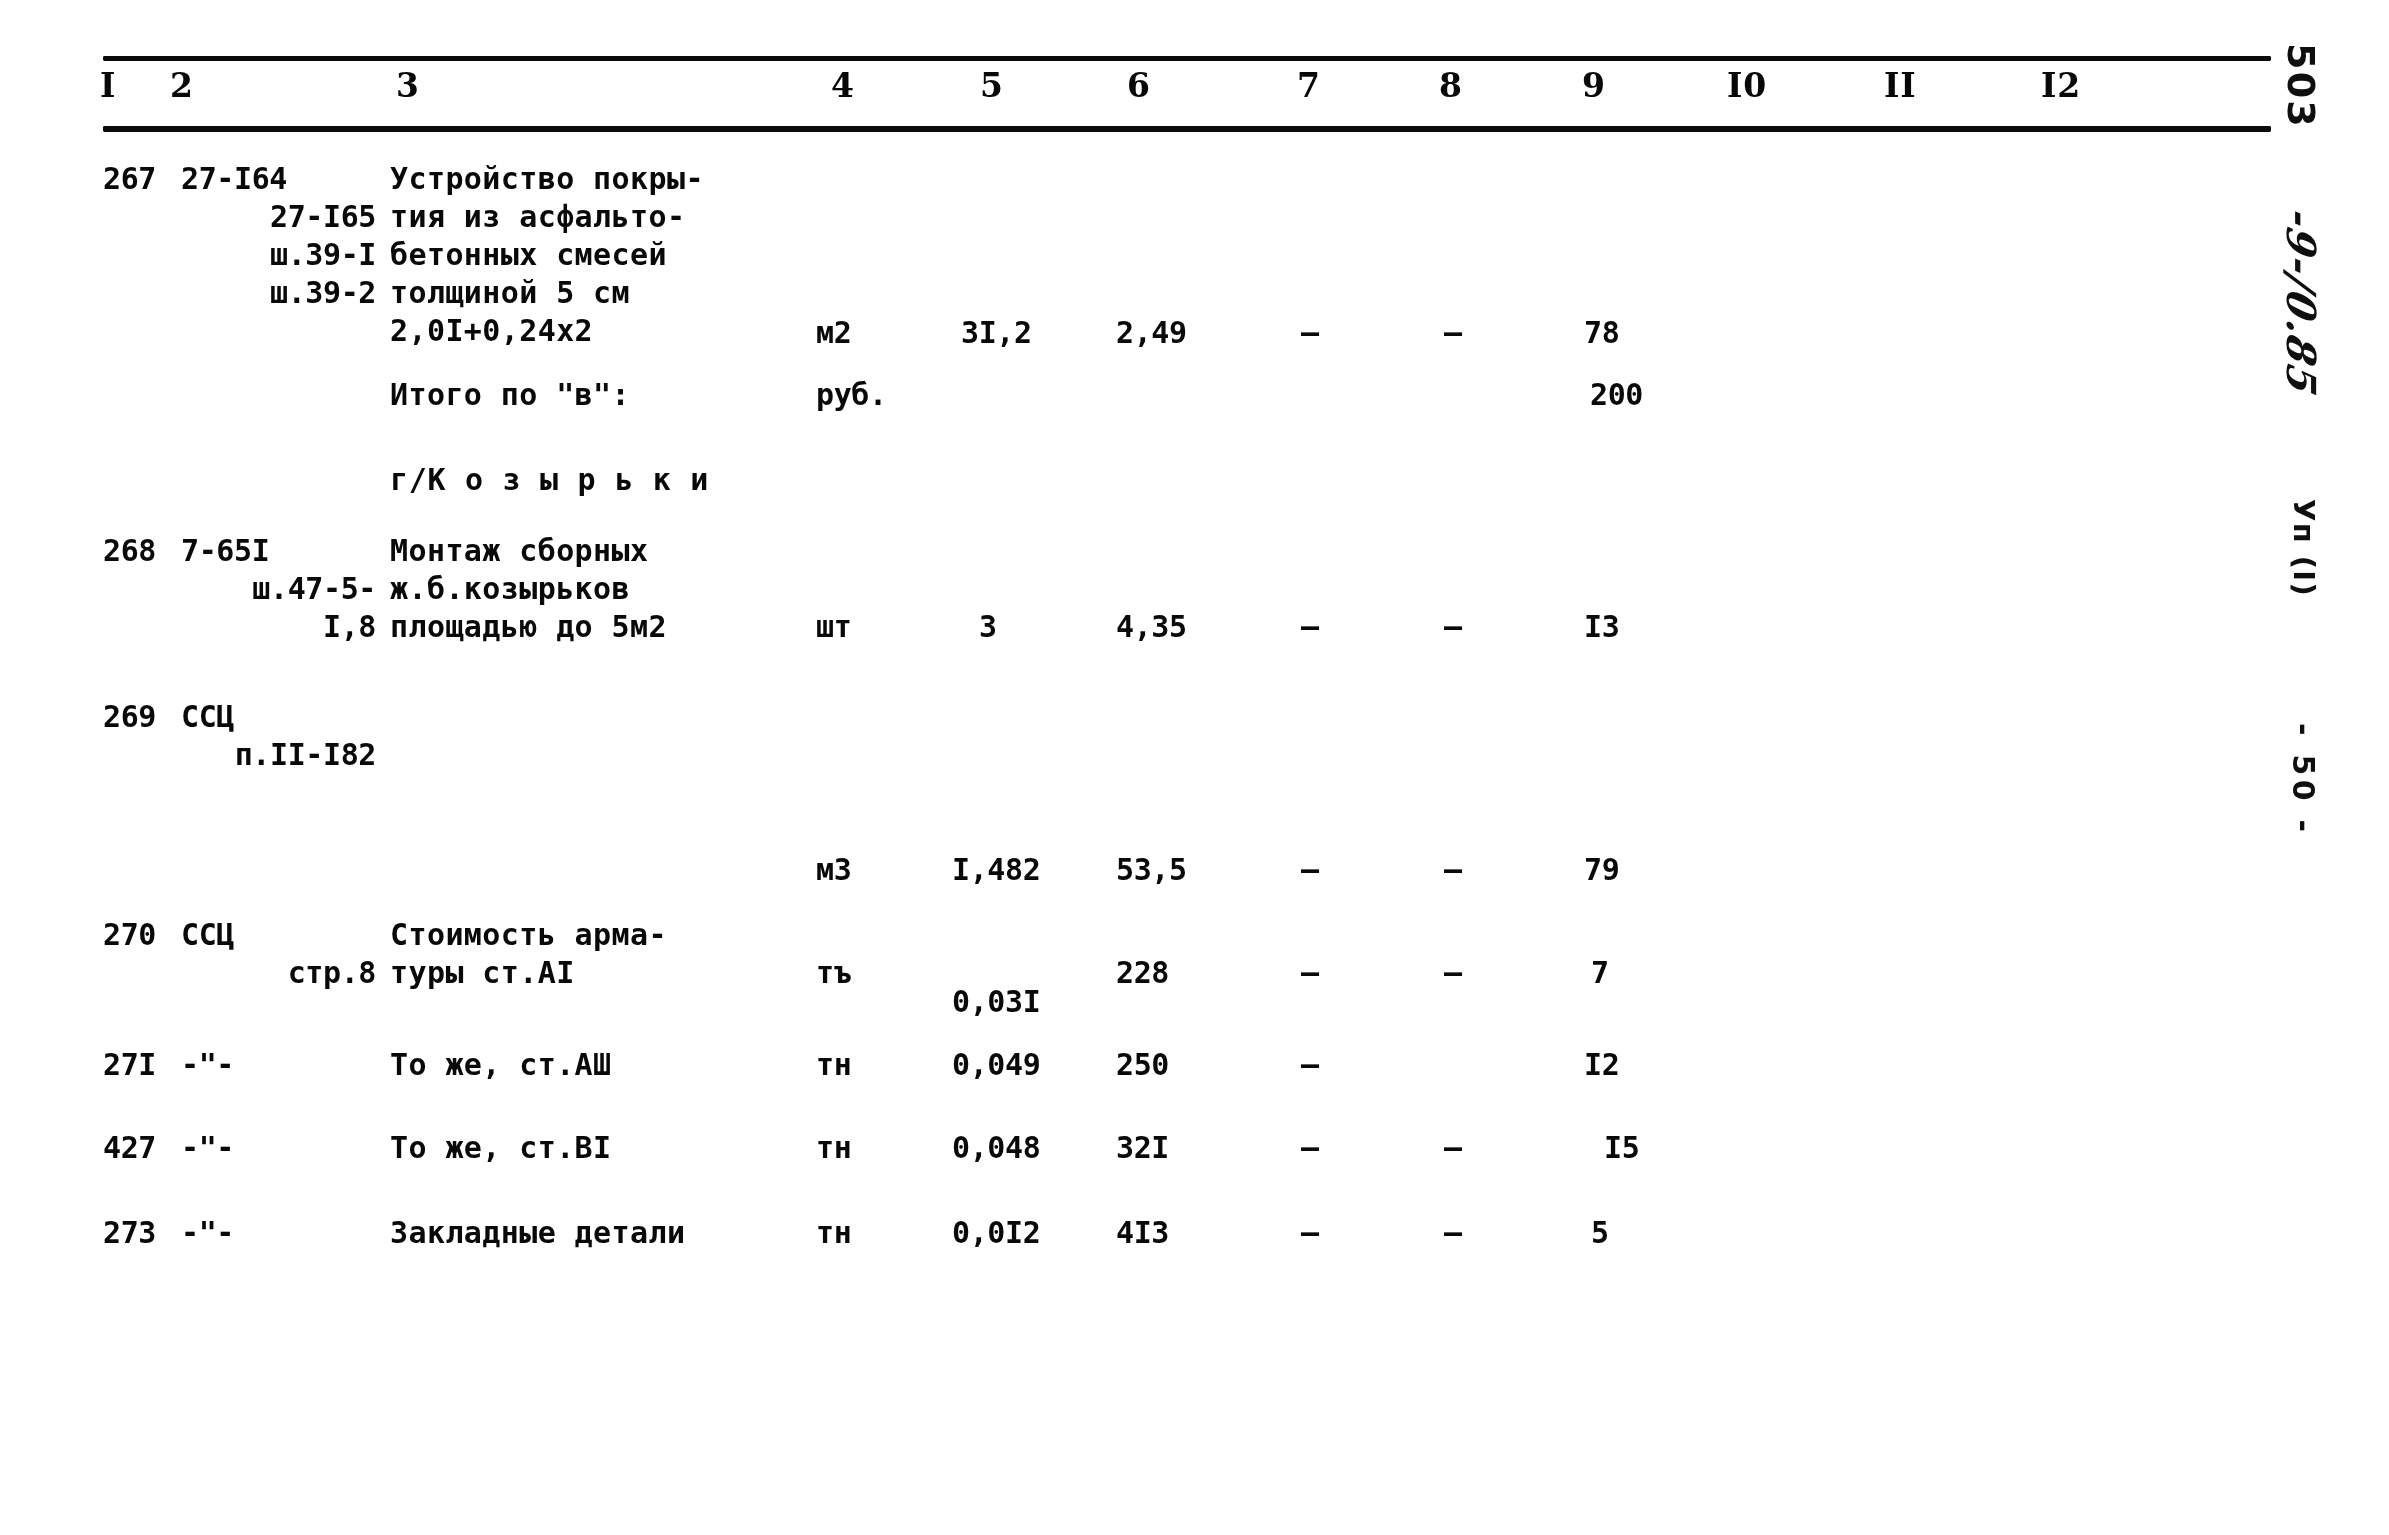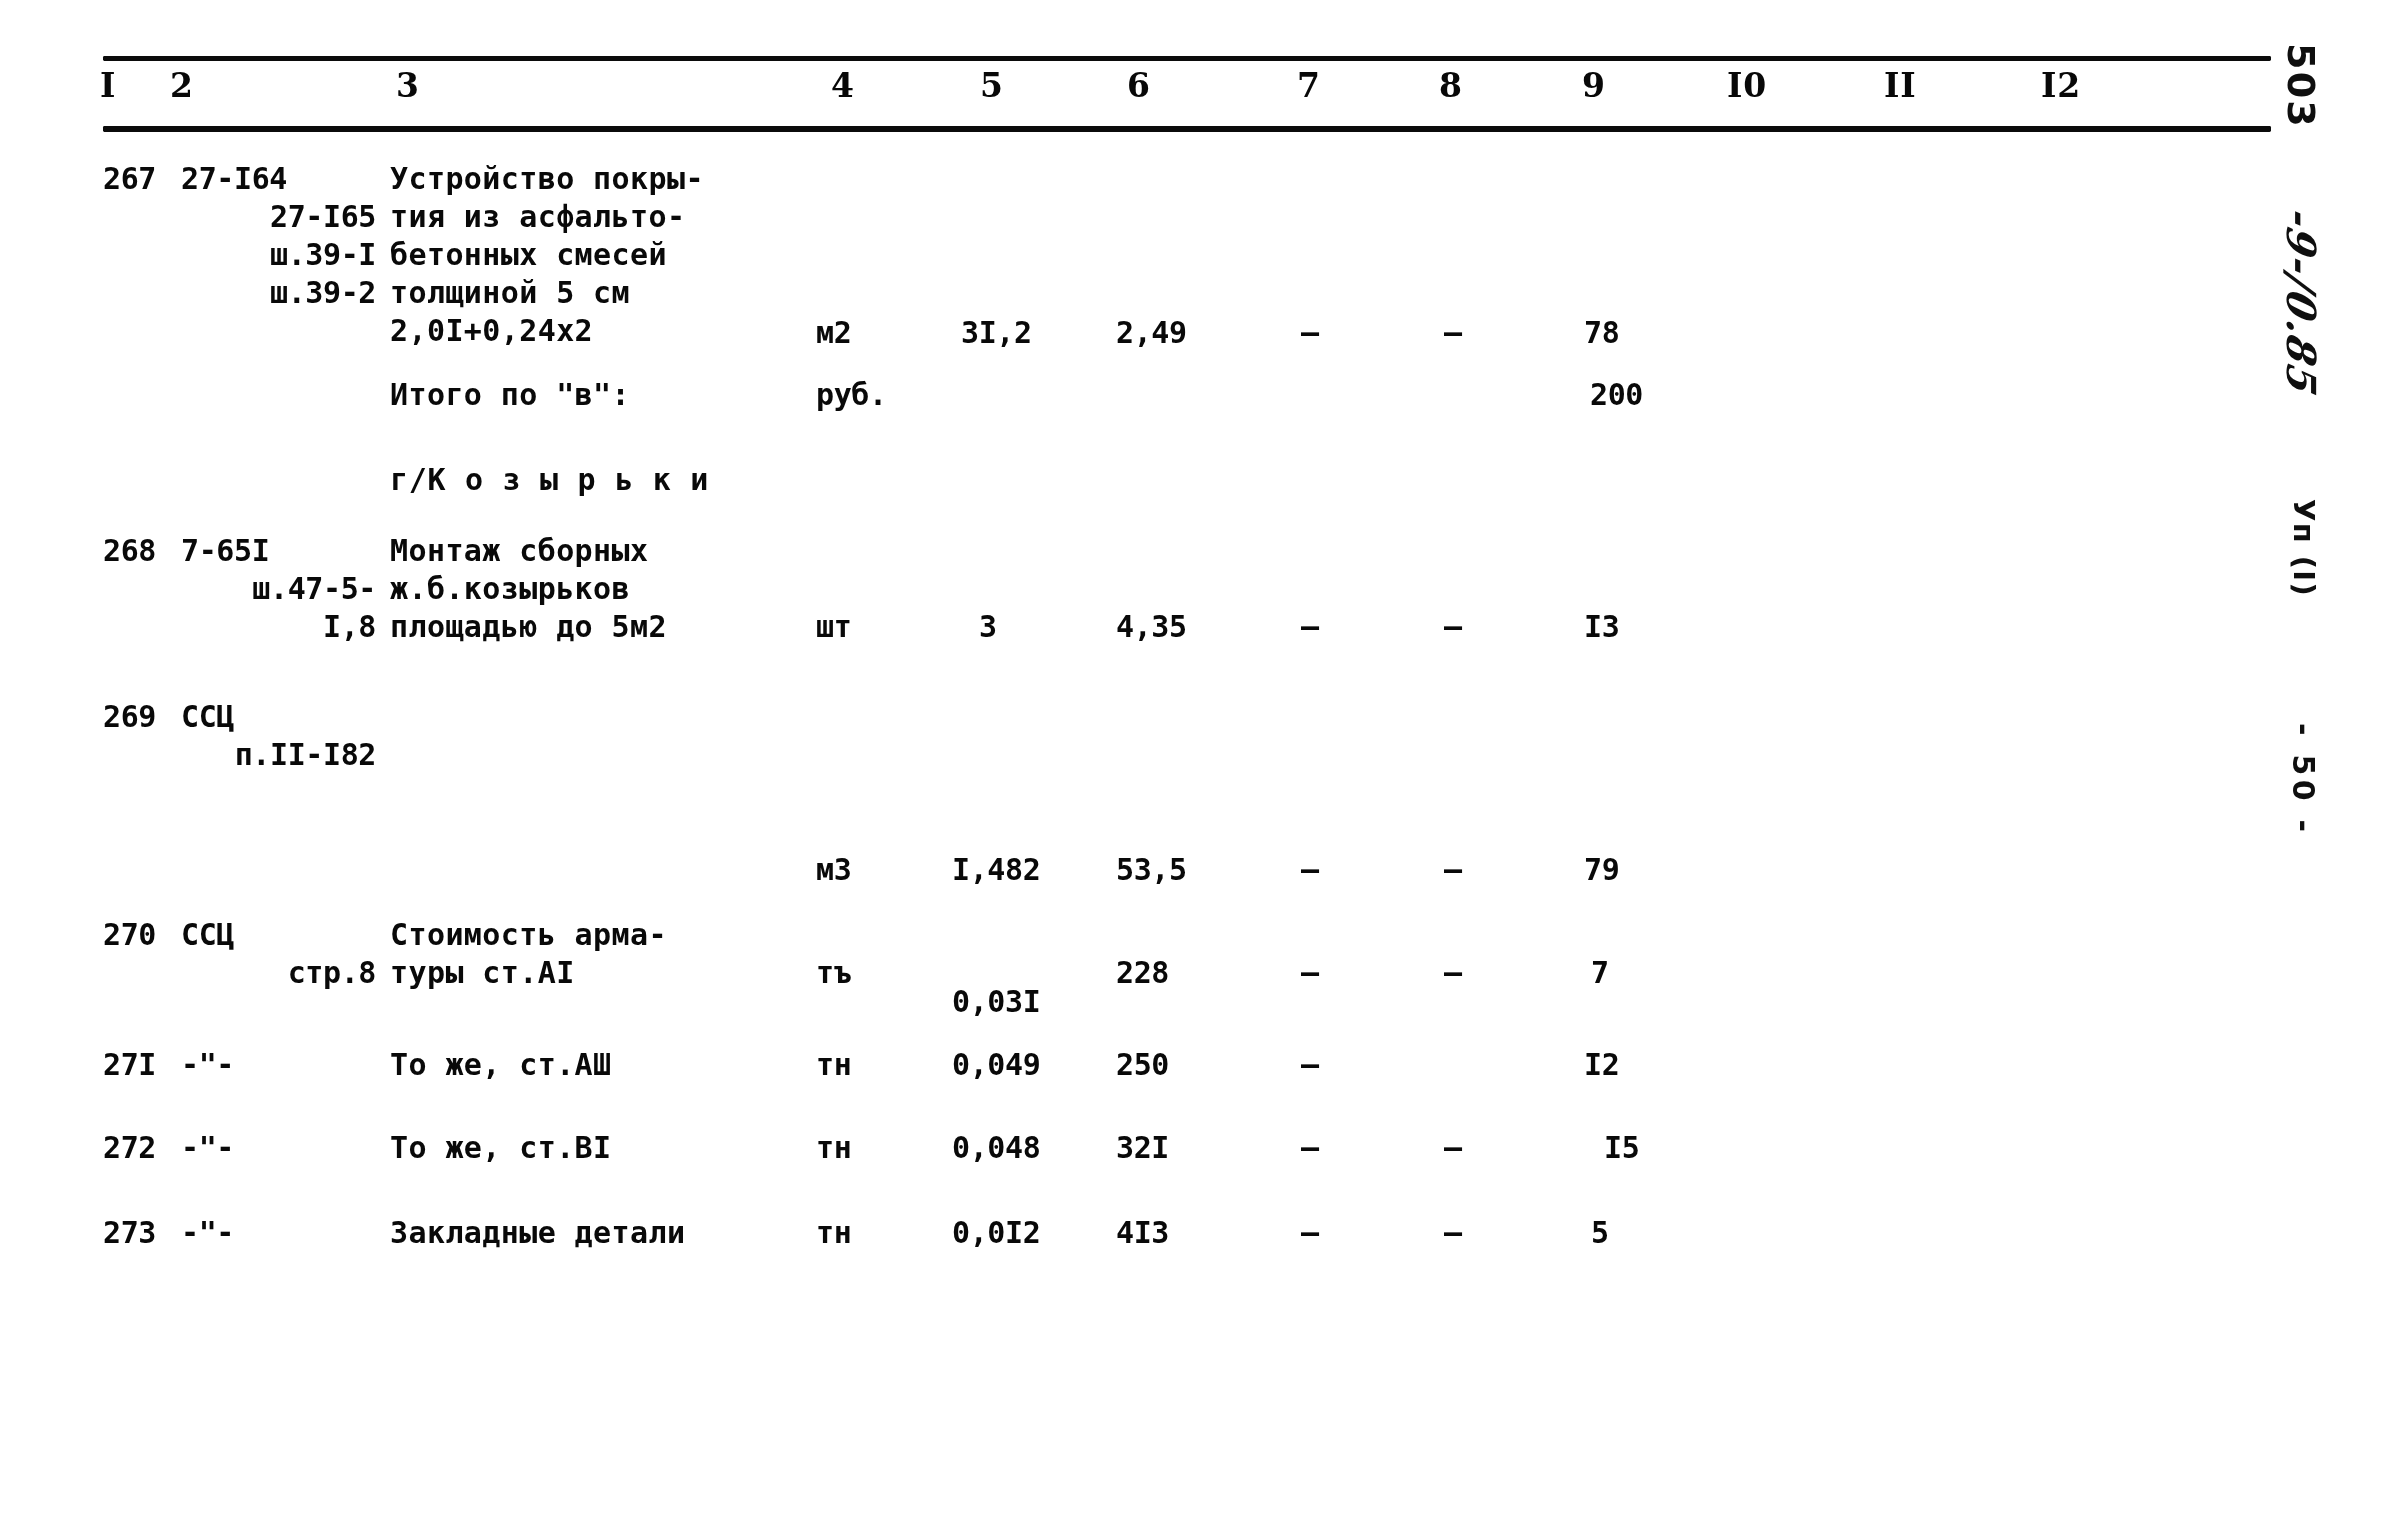--- a/index.html
+++ b/index.html
@@ -174,21 +174,21 @@
   <div class="cell" style="left:103px; top:1046px;">27I</div>
   <div class="cell" style="left: 181px; top: 1046px; text-align: left;" id="r6code">-"-</div>
   <div class="cell desc" style="left:390px; top:1046px;" id="r6desc">То же, ст.АШ</div>
   <div class="cell num" style="left:816px; top:1046px;">тн</div>
   <div class="cell num" style="left:952px; top:1046px;">0,049</div>
   <div class="cell num" style="left:1116px; top:1046px;">250</div>
   <div class="cell num" style="left:1301px; top:1046px;">–</div>
   <div class="cell num" style="left:1444px; top:1046px;"></div>
   <div class="cell num" style="left:1584px; top:1046px;">I2</div>
 
-  <div class="cell" style="left:103px; top:1129px;">272</div>
+  <div class="cell" style="left:103px; top:1129px;">427</div>
   <div class="cell" style="left: 181px; top: 1129px; text-align: left;" id="r7code">-"-</div>
   <div class="cell desc" style="left:390px; top:1129px;" id="r7desc">То же, ст.ВI</div>
   <div class="cell num" style="left:816px; top:1129px;">тн</div>
   <div class="cell num" style="left:952px; top:1129px;">0,048</div>
   <div class="cell num" style="left:1116px; top:1129px;">32I</div>
   <div class="cell num" style="left:1301px; top:1129px;">–</div>
   <div class="cell num" style="left:1444px; top:1129px;">–</div>
   <div class="cell num" style="left:1604px; top:1129px;">I5</div>
 
   <div class="cell" style="left:103px; top:1214px;">273</div>

